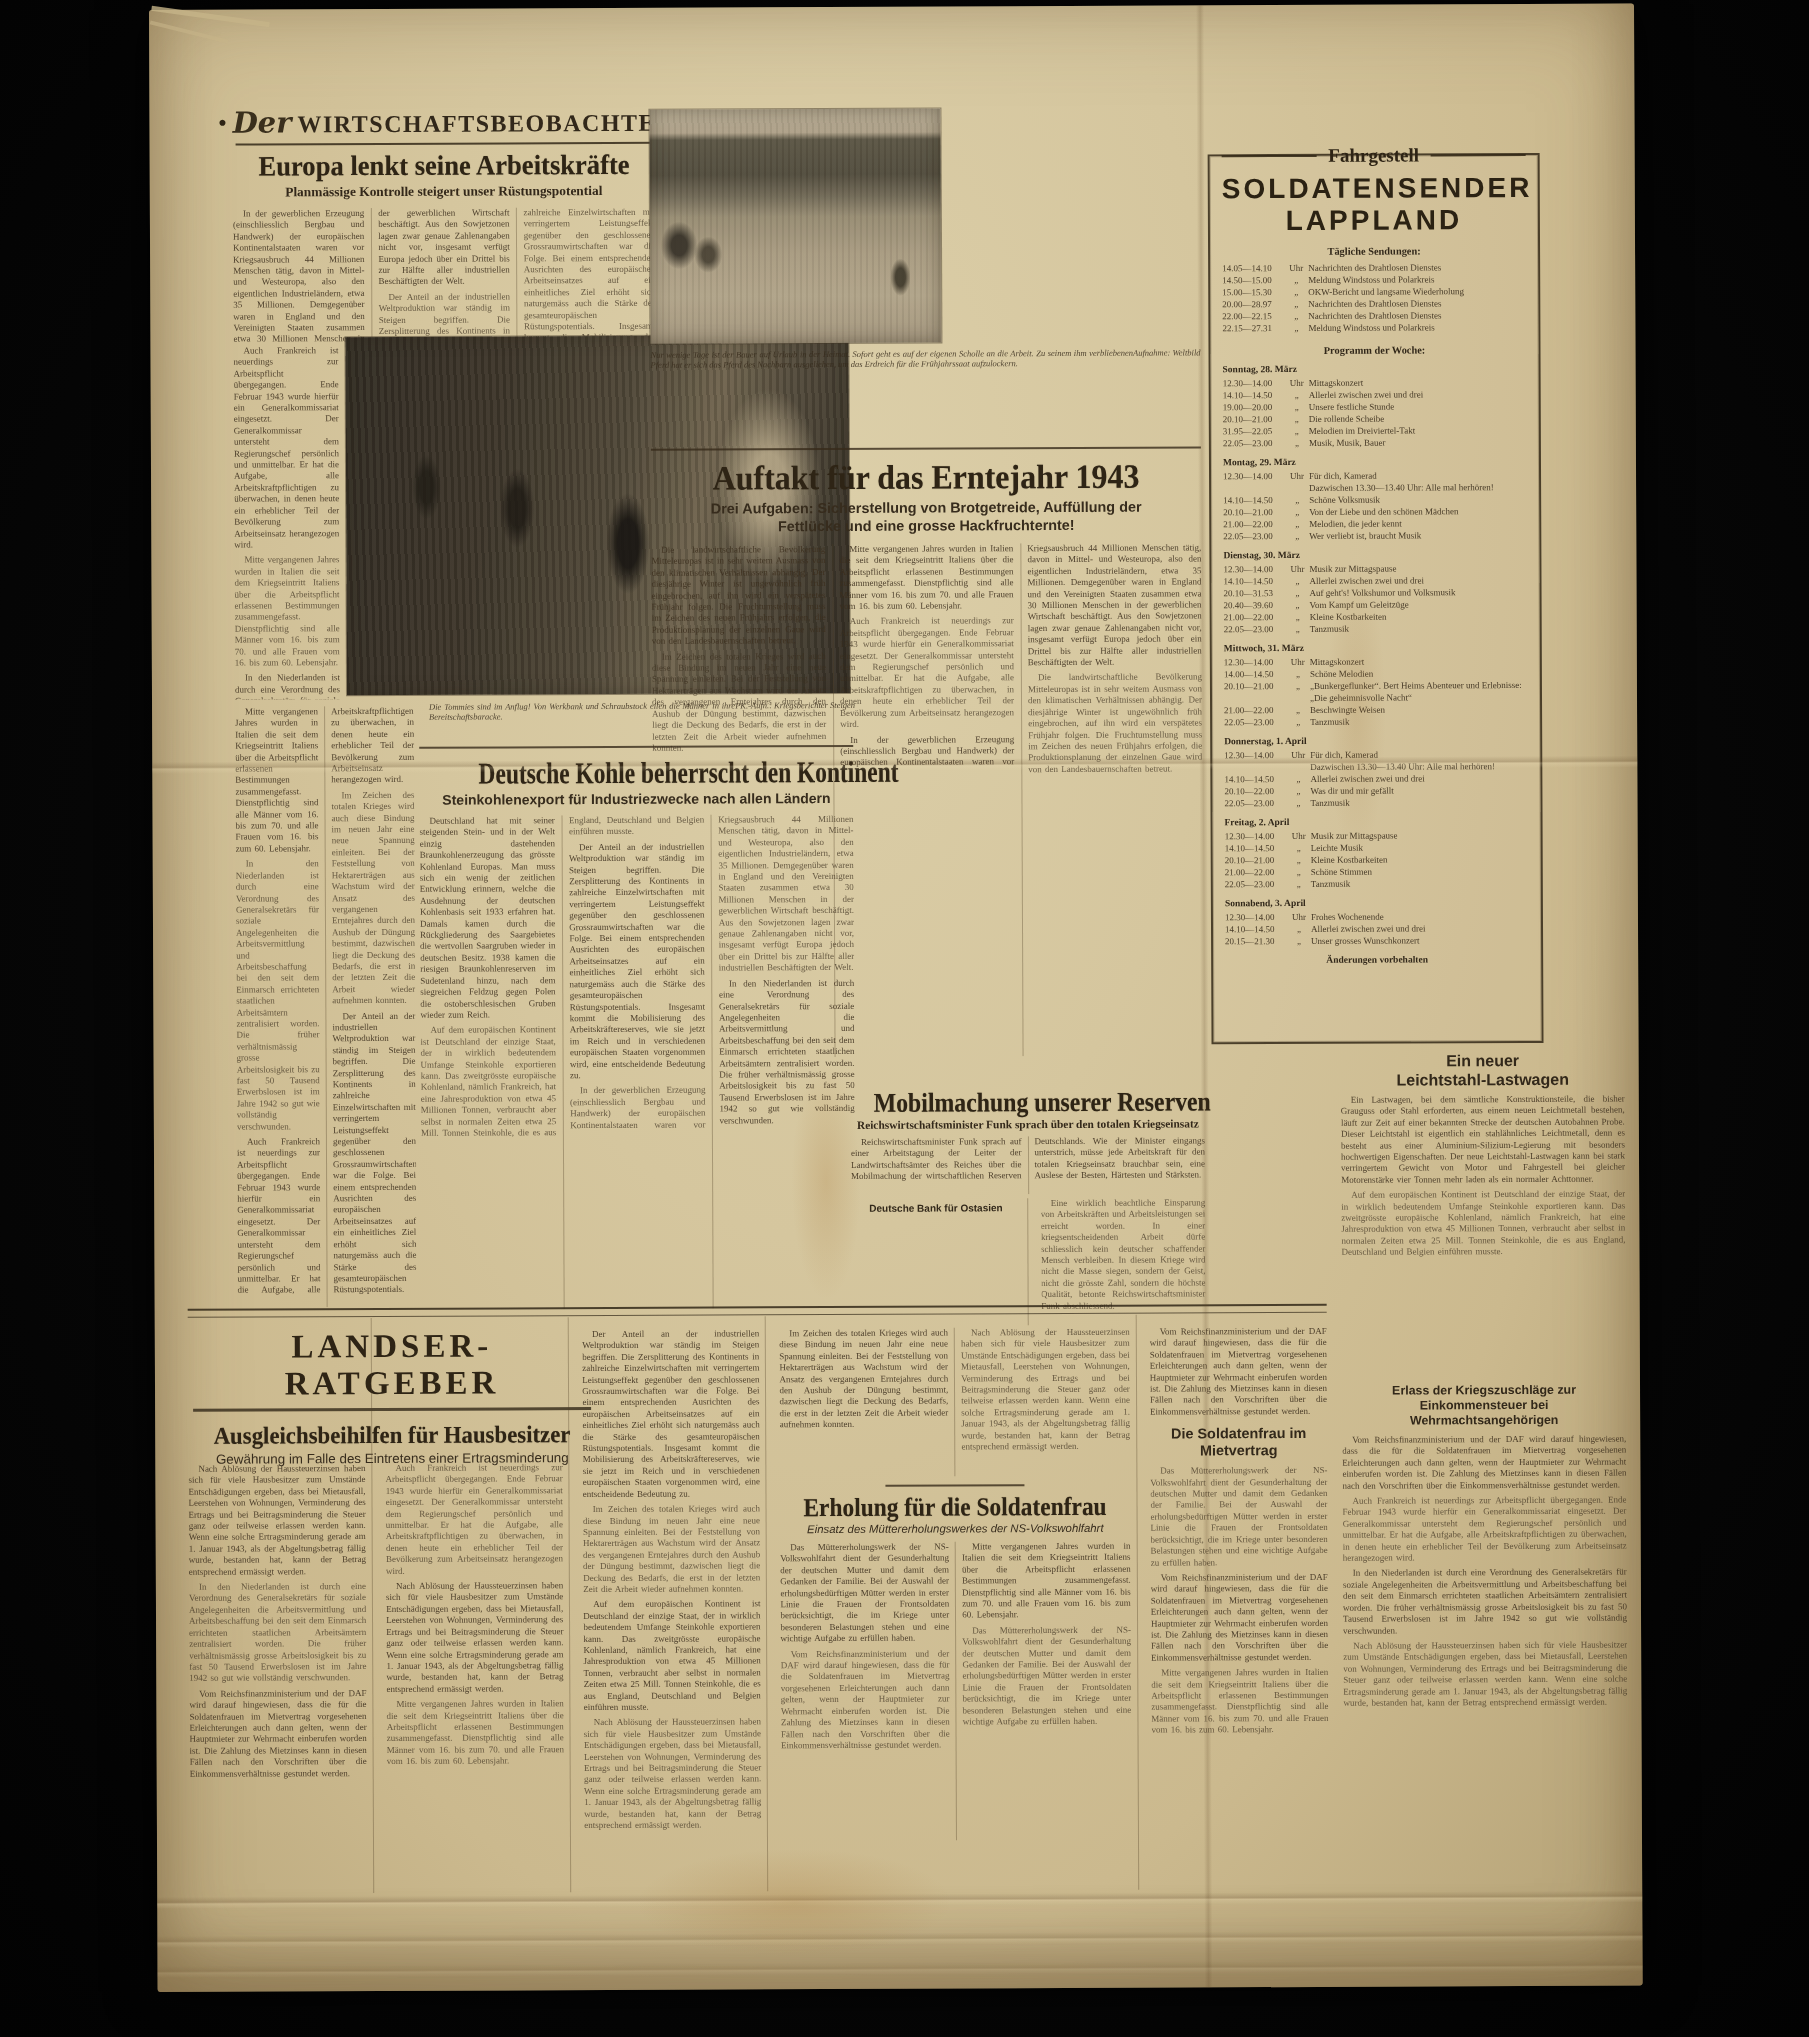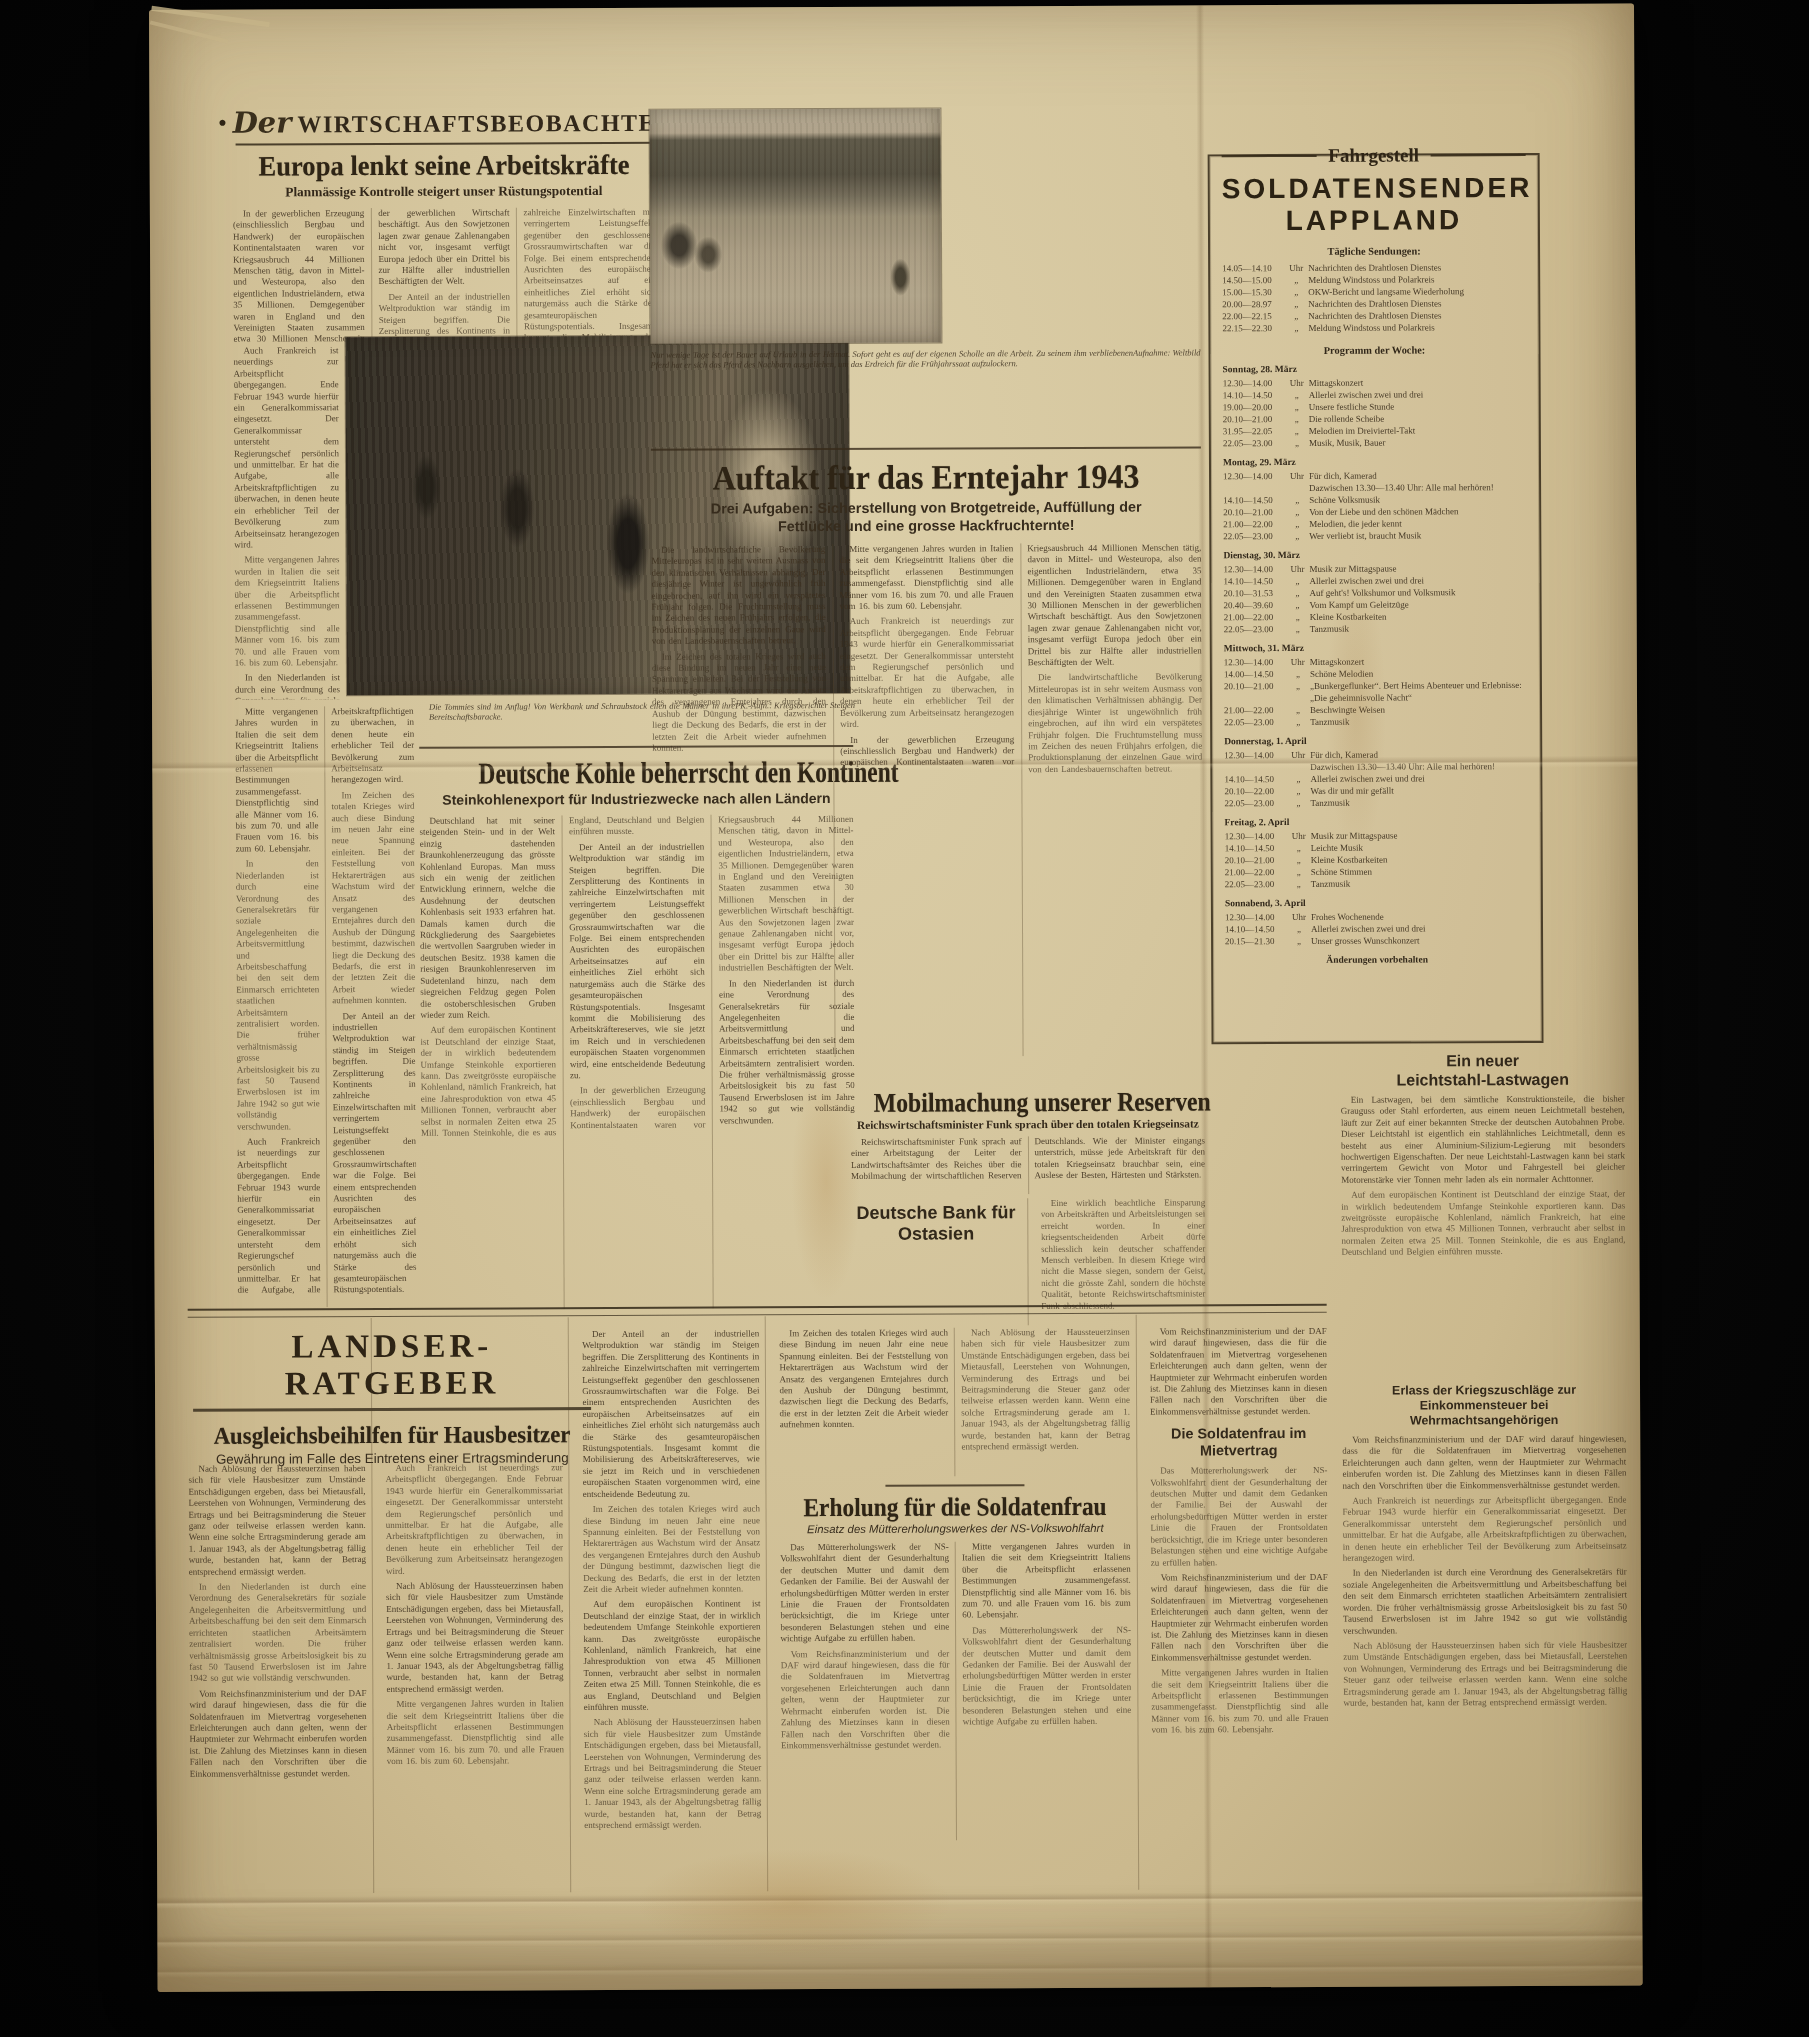--- a/index.html
+++ b/index.html
@@ -152,21 +152,21 @@
   </div>
 
   <div class="abs" style="left:697px;top:1081px;width:354px;">
     <div class="headline" style="font-size:27px;line-height:30px;"><span class="squeeze" style="transform:scaleX(.88);">Mobilmachung unserer Reserven</span></div>
     <div class="subhead-serif" style="font-size:11.4px;margin-top:1px;">Reichswirtschaftsminister Funk sprach über den totalen Kriegseinsatz</div>
     <div class="cols2" style="height:58px;margin-top:6px;">
       <p class="bt">Reichswirtschaftsminister Funk sprach auf einer Arbeitstagung der Leiter der Landwirtschaftsämter des Reiches über die Mobilmachung der wirtschaftlichen Reserven Deutschlands. Wie der Minister eingangs unterstrich, müsse jede Arbeitskraft für den totalen Kriegseinsatz brauchbar sein, eine Auslese der Besten, Härtesten und Stärksten.</p>
     </div>
     <div style="display:flex;gap:13px;margin-top:4px;">
       <div style="width:170px;border-right:1px solid rgba(80,62,38,.35);padding-right:6px;">
-        <div class="minihead" style="font-size:18px;margin:4px 0 4px;">Deutsche Bank für Ostasien</div>
+        <div class="minihead" style="font-size:10px;margin:4px 0 4px;">Deutsche Bank für Ostasien</div>
       </div>
       <div style="width:165px;">
         <div class="col1" style="height:127px;">
           <p class="bt bt2">Eine wirklich beachtliche Einsparung von Arbeitskräften und Arbeitsleistungen sei erreicht worden. In einer kriegsentscheidenden Arbeit dürfe schliesslich kein deutscher schaffender Mensch verbleiben. In diesem Kriege wird nicht die Masse siegen, sondern der Geist, nicht die grösste Zahl, sondern die höchste Qualität, betonte Reichswirtschaftsminister Funk abschliessend.</p>
         </div>
       </div>
     </div>
   </div>
 
   <div class="abs radiobox" style="left:1058px;top:149px;width:304px;height:872px;">
@@ -199,21 +199,21 @@
           <span class="st">20.00—28.97</span>
           <span class="su">„</span>
           <span class="sp">Nachrichten des Drahtlosen Dienstes</span>
         </div>
         <div class="srow">
           <span class="st">22.00—22.15</span>
           <span class="su">„</span>
           <span class="sp">Nachrichten des Drahtlosen Dienstes</span>
         </div>
         <div class="srow">
-          <span class="st">22.15—22.30</span>
+          <span class="st">22.15—27.31</span>
           <span class="su">„</span>
           <span class="sp">Meldung Windstoss und Polarkreis</span>
         </div>
       </div>
     <div class="rb-sec" style="margin-top:11px;">Programm der Woche:</div>
     <div>
 
     <div>
           <div class="dayhead">Sonntag, 28. März</div>
           <div>

